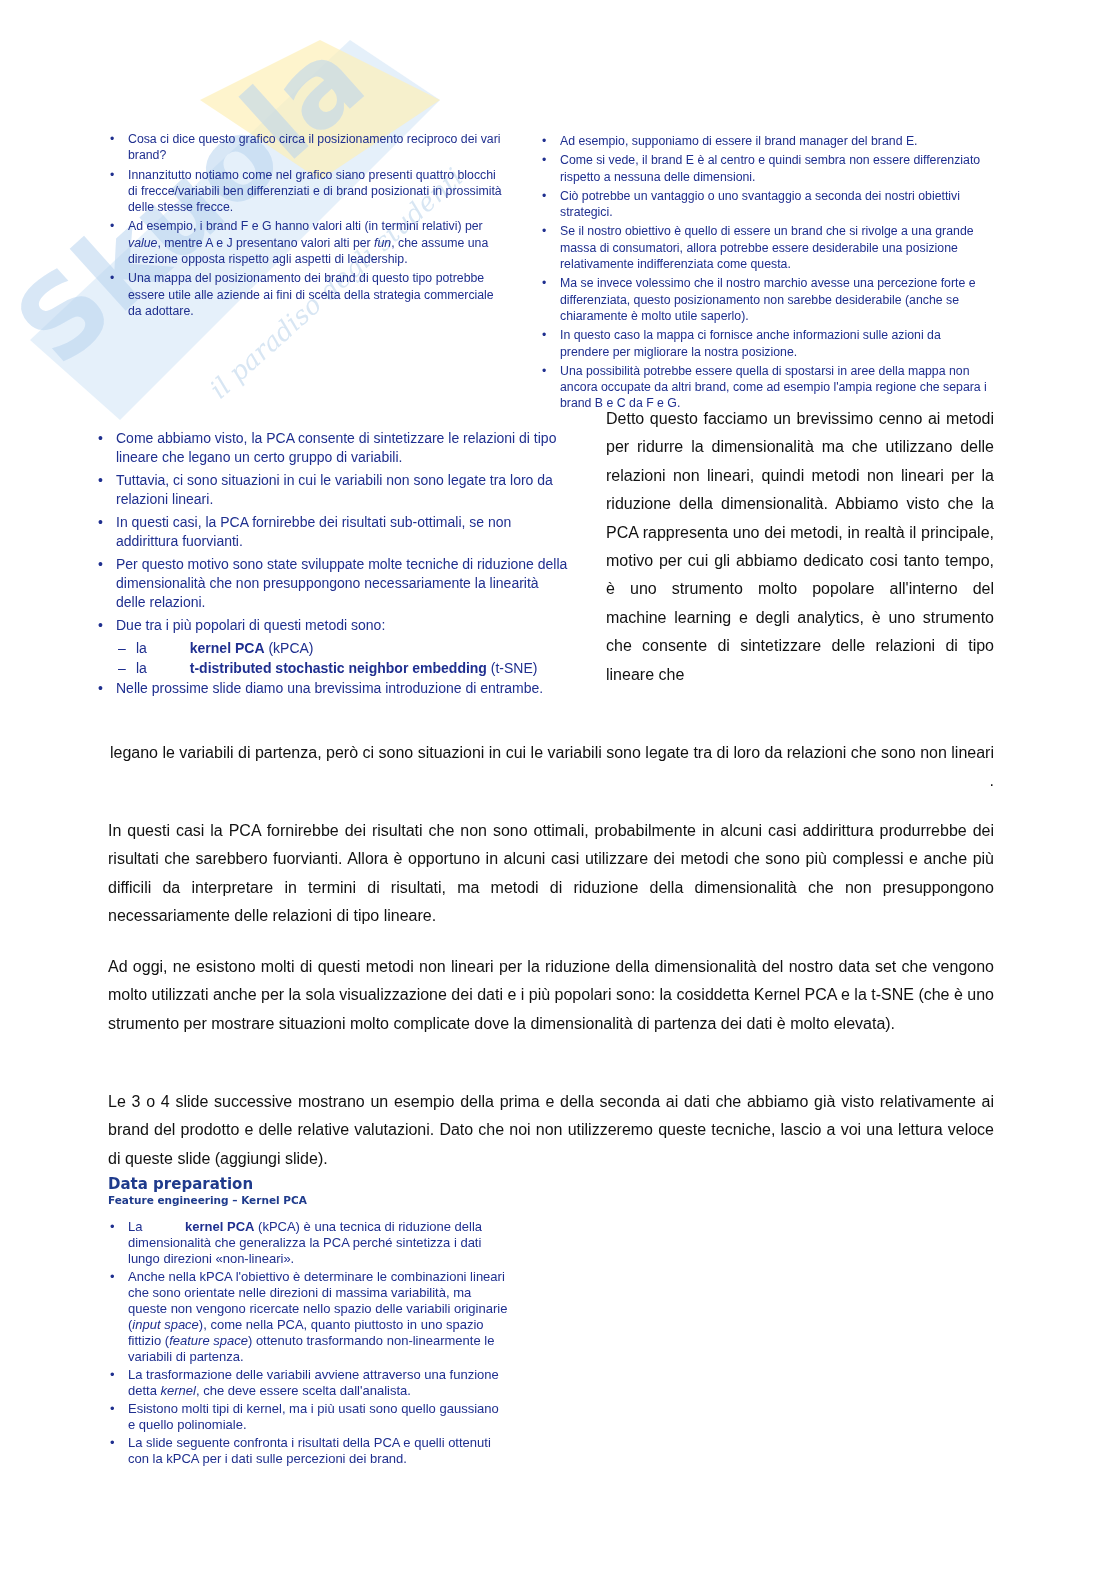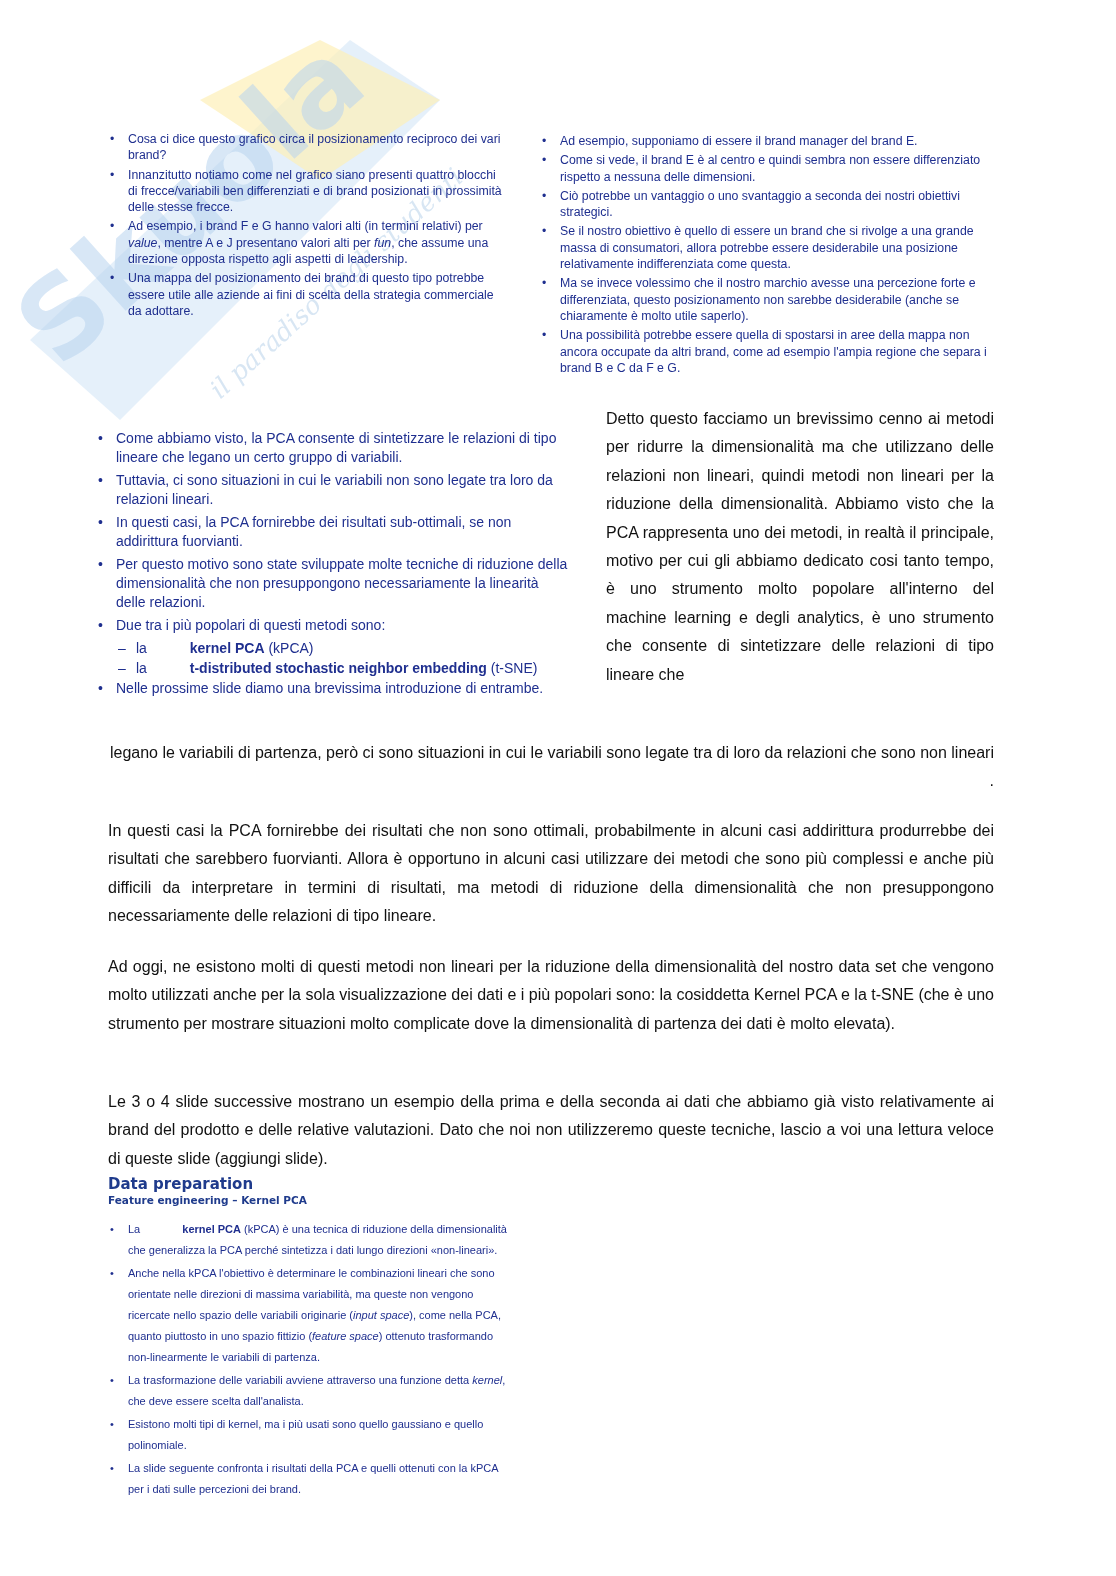--- a/index.html
+++ b/index.html
@@ -14,21 +14,21 @@
   #slide1 { left:108px; top:131px; width:400px; font-size:12.3px; line-height:16.3px; }
   #slide1 li { margin-bottom:3px; }
   #slide2 { left:540px; top:133px; width:450px; font-size:12.3px; line-height:16.3px; }
   #slide2 li { margin-bottom:3px; }
   #slide3 { left:96px; top:429px; width:475px; font-size:14px; line-height:19px; }
   #slide3 li { margin-bottom:4px; }
   #slide3 li.sub { margin-bottom:1px; }
   #slide4 { left:108px; top:1175px; width:400px; }
   #slide4 .title { font-family:"DejaVu Sans", sans-serif; font-weight:bold; font-size:15px; color:#1f3b8c; line-height:18px; }
   #slide4 .subtitle { font-family:"DejaVu Sans", sans-serif; font-weight:bold; font-size:10.5px; color:#1f3b8c; line-height:14px; margin-bottom:12px; }
-  #slide4 ul { font-size:11px; line-height:21px; }
+  #slide4 ul { font-size:13px; line-height:16px; }
   #slide4 li { margin-bottom:2px; }
   .prose { position:absolute; font-family:"Liberation Sans", sans-serif; color:#111; font-size:16px; line-height:28.4px; text-align:justify; }
   #p-side { left:606px; top:405px; width:388px; }
   #p-cont { left:108px; top:739px; width:886px; text-align:right; }
   #p2 { left:108px; top:817px; width:886px; }
   #p3 { left:108px; top:953px; width:886px; }
   #p4 { left:108px; top:1088px; width:886px; }
   b { font-weight:bold;padding-left:39px; }
   i { font-style:italic; }
 </style>
@@ -51,20 +51,21 @@
   </ul>
 </div>
 
 <div class="slide" id="slide2">
   <ul>
     <li>Ad esempio, supponiamo di essere il brand manager del brand E.</li>
     <li>Come si vede, il brand E è al centro e quindi sembra non essere differenziato rispetto a nessuna delle dimensioni.</li>
     <li>Ciò potrebbe un vantaggio o uno svantaggio a seconda dei nostri obiettivi strategici.</li>
     <li>Se il nostro obiettivo è quello di essere un brand che si rivolge a una grande massa di consumatori, allora potrebbe essere desiderabile una posizione relativamente indifferenziata come questa.</li>
     <li>Ma se invece volessimo che il nostro marchio avesse una percezione forte e differenziata, questo posizionamento non sarebbe desiderabile (anche se chiaramente è molto utile saperlo).</li>
+    <li>In questo caso la mappa ci fornisce anche informazioni sulle azioni da prendere per migliorare la nostra posizione.</li>
     <li>Una possibilità potrebbe essere quella di spostarsi in aree della mappa non ancora occupate da altri brand, come ad esempio l'ampia regione che separa i brand B e C da F e G.</li>
   </ul>
 </div>
 
 <div class="slide" id="slide3">
   <ul>
     <li>Come abbiamo visto, la PCA consente di sintetizzare le relazioni di tipo lineare che legano un certo gruppo di variabili.</li>
     <li>Tuttavia, ci sono situazioni in cui le variabili non sono legate tra loro da relazioni lineari.</li>
     <li>In questi casi, la PCA fornirebbe dei risultati sub-ottimali, se non addirittura fuorvianti.</li>
     <li>Per questo motivo sono state sviluppate molte tecniche di riduzione della dimensionalità che non presuppongono necessariamente la linearità delle relazioni.</li>

